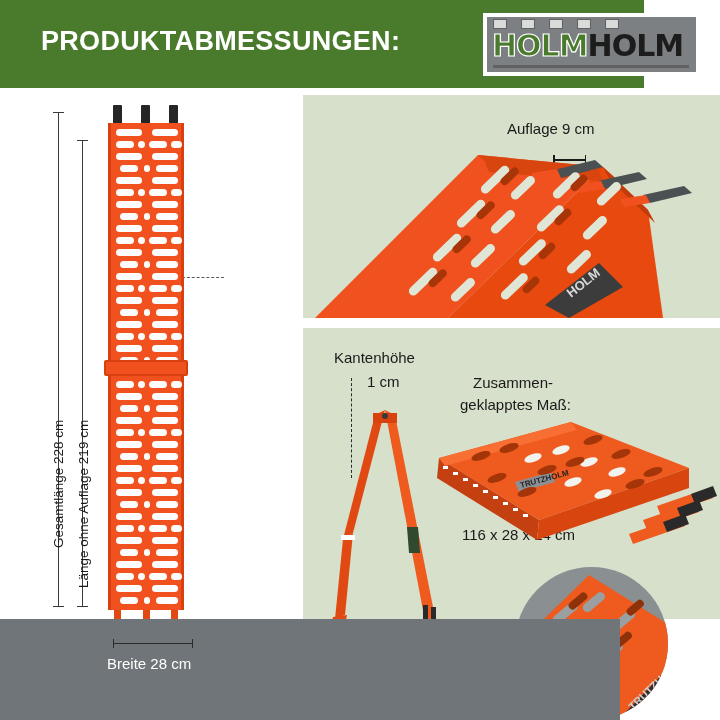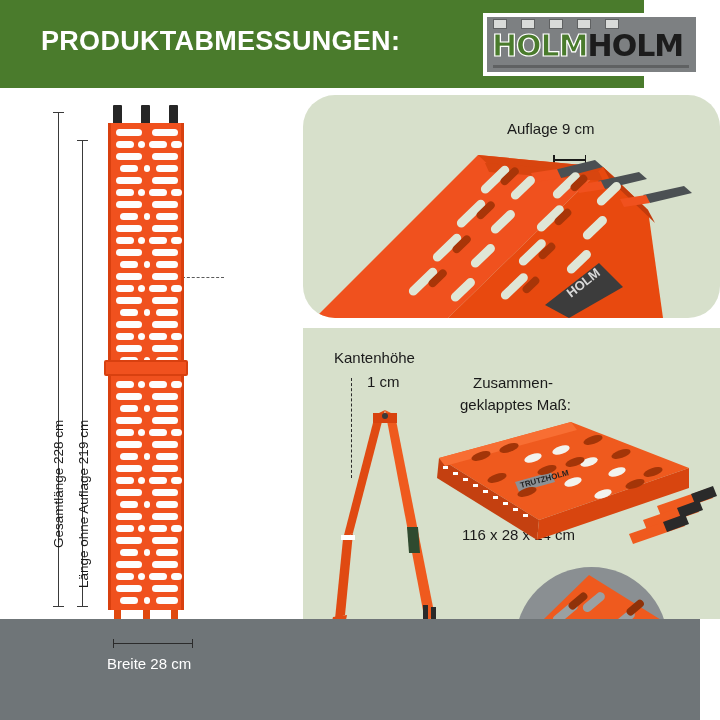--- a/index.html
+++ b/index.html
@@ -50,28 +50,28 @@
     background: #5f6162;
   }
 
   
   .panel-left {
     position: absolute; left: 0; top: 88px; width: 296px; height: 531px;
     background: #ffffff;
   }
   .panel-tr {
     position: absolute; left: 303px; top: 95px; width: 417px; height: 223px;
-    background: #d7e0cb; overflow: hidden; border-radius: 32px;
+    background: #d7e0cb; overflow: hidden;
   }
   .panel-br {
     position: absolute; left: 303px; top: 328px; width: 417px; height: 291px;
     background: #d7e0cb; overflow: hidden;
   }
   .footer {
-    position: absolute; left: 0; top: 619px; width: 700px; height: 101px;
+    position: absolute; left: 0; top: 619px; width: 620px; height: 101px;
     background: #6f7578;
   }
 
   
   .dimline {
     position: absolute; width: 1px; background: #3a3a3a;
   }
   .dimline::before, .dimline::after {
     content: ""; position: absolute; left: -5px; width: 11px; height: 1px;
     background: #3a3a3a;

